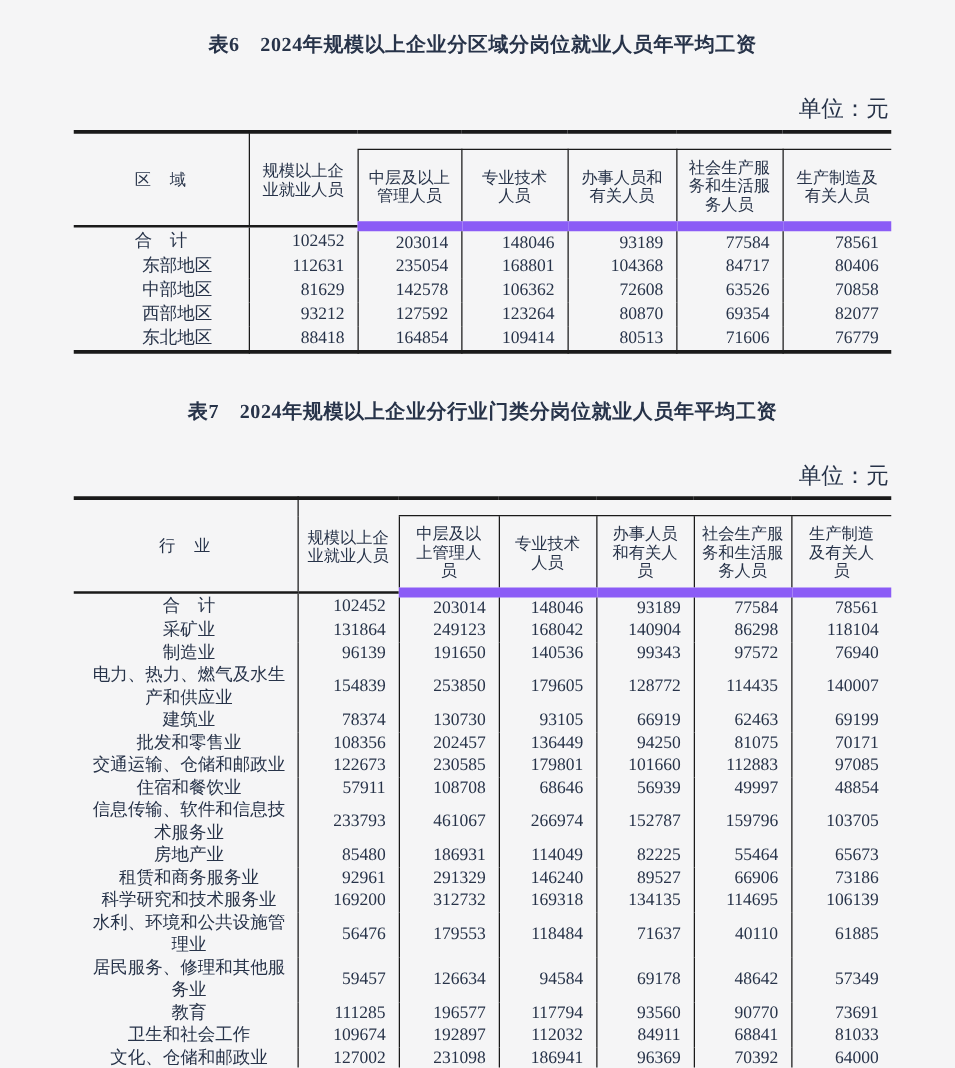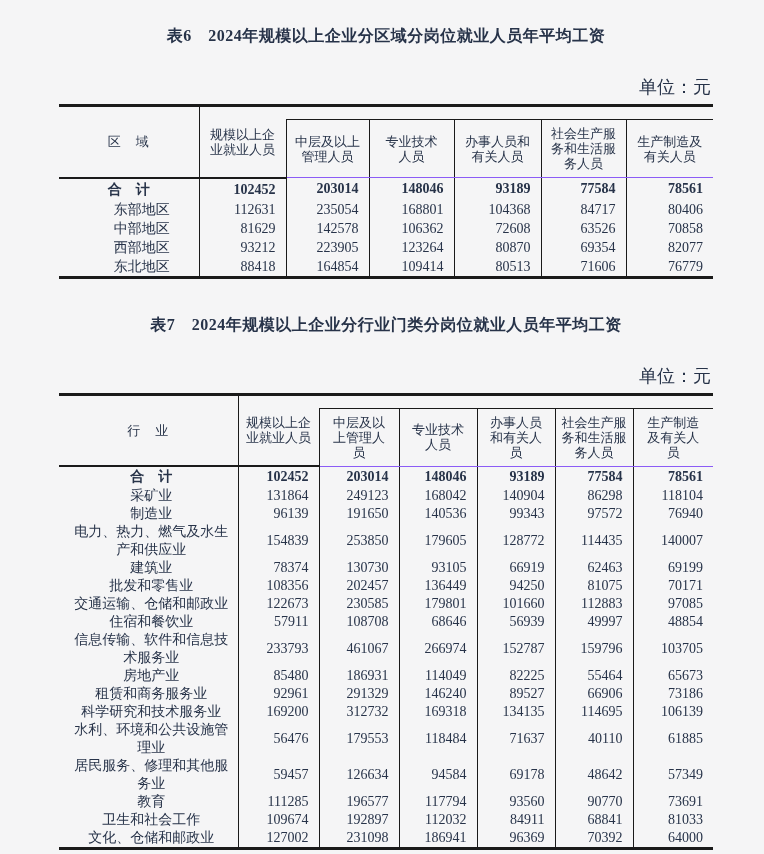--- a/index.html
+++ b/index.html
@@ -40,21 +40,21 @@
     font-weight: normal;
     font-size: 13px;
     text-align: center;
     vertical-align: middle;
     white-space: pre-line;
     line-height: 15px;
     padding: 6px 1px;
   }
   th.rowhead { border-right: 1.5px solid #1a1a1a; letter-spacing: 1px; }
   thead th.span2 { border-bottom: 2px solid #1a1a1a; }
-  thead tr.subrow th { border-bottom: 1px solid #8b5cf6; }
+  thead tr.subrow th { border-bottom: 8px solid #8b5cf6; }
   thead tr.subrow th.sub { border-left: 1.5px solid #1a1a1a; }
   thead th.spacer { height: 12px; padding: 0; border-bottom: 1.5px solid #1a1a1a; }
 
   tbody td {
     font-size: 14px;
     vertical-align: middle;
     padding: 0;
   }
   tbody td + td { border-left: 1.5px solid #1a1a1a; }
   tbody td.num { text-align: right; padding-right: 10px; }
@@ -63,21 +63,21 @@
   #table6 tbody tr { height: 19px; }
   #table6 tbody td { line-height: 19px; }
   #table6 tbody td.lbl { padding-left: 26px; }
   #table6 tbody tr.total { height: 22px; }
   #table6 tbody tr.total td.lbl { text-align: center; padding-left: 0; }
 
   #table7 tbody td { line-height: 18px; }
   #table7 tbody td.lbl { padding-left: 6px; }
   #table7 tbody tr.total { height: 21px; }
 
-  tbody tr.total td { font-weight: bold; }
+  tbody tr.total td { font-weight: normal; }
 </style>
 </head>
 <body>
 
 <div class="page">
 
   <h2 class="table-title">表6　2024年规模以上企业分区域分岗位就业人员年平均工资</h2>
   <div class="unit-label">单位：元</div>
 
   <table id="table6">
@@ -138,21 +138,21 @@
           <td class="num">142578</td>
           <td class="num">106362</td>
           <td class="num">72608</td>
           <td class="num">63526</td>
           <td class="num">70858</td>
         </tr>
 
         <tr>
           <td class="lbl">西部地区</td>
           <td class="num">93212</td>
-          <td class="num">223905</td>
+          <td class="num">127592</td>
           <td class="num">123264</td>
           <td class="num">80870</td>
           <td class="num">69354</td>
           <td class="num">82077</td>
         </tr>
 
         <tr>
           <td class="lbl">东北地区</td>
           <td class="num">88418</td>
           <td class="num">164854</td>

